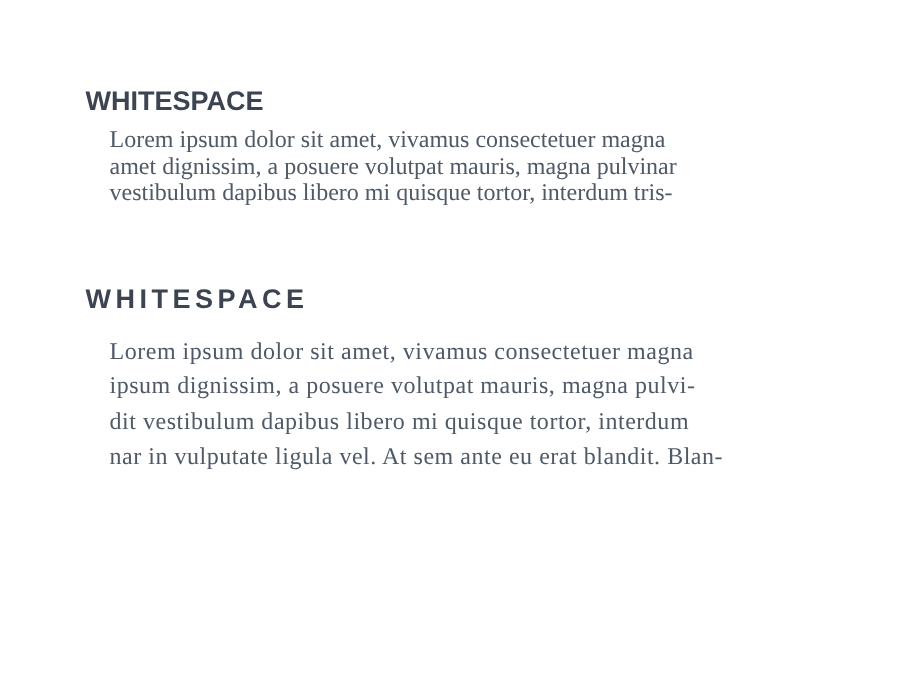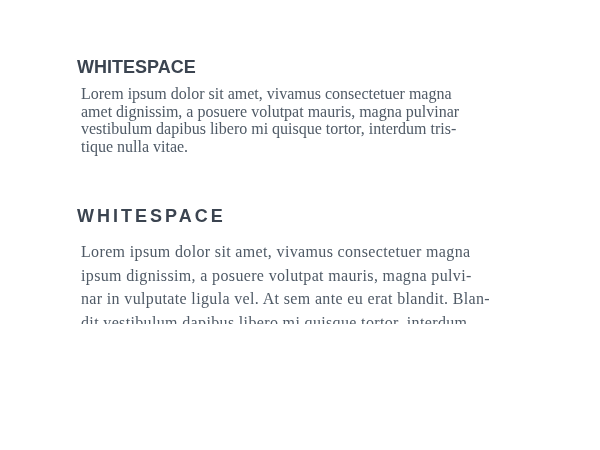--- a/index.html
+++ b/index.html
@@ -7,36 +7,36 @@
     padding: 0;
     background: #ffffff;
   }
   .page {
     position: relative;
     width: 600px;
     height: 324px;
     background: #ffffff;
     overflow: hidden;
     box-sizing: border-box;
-    padding: 58px 57px 0 77px;
+    padding: 58px 57px 0 57px;
     font-family: "Liberation Serif", serif;
   }
   .section-heading {
     margin: 0;
     font-family: "Liberation Sans", sans-serif;
     font-weight: bold;
     font-size: 18px;
     line-height: 18px;
     color: #3b4450;
   }
   .section--loose .section-heading {
     letter-spacing: 3px;
   }
   .section-paragraph {
-    margin: 4px;
+    margin: 16px;
     color: #4f5a66;
     font-size: 16px;
   }
   .section--tight .section-paragraph {
     margin-top: 9px;
     line-height: 17.5px;
   }
   .section--loose .section-paragraph {
     margin-top: 15px;
     line-height: 23.5px;
@@ -53,27 +53,26 @@
 <body>
 
 <div class="page">
 
   <section class="section section--tight">
     <h2 class="section-heading">WHITESPACE</h2>
     <div class="section-paragraph">
       <div class="paragraph-line">Lorem ipsum dolor sit amet, vivamus consectetuer magna</div>
       <div class="paragraph-line">amet dignissim, a posuere volutpat mauris, magna pulvinar</div>
       <div class="paragraph-line">vestibulum dapibus libero mi quisque tortor, interdum tris-</div>
-      <div class="paragraph-line">tique nulla vitae.</div>
     </div>
   </section>
 
   <section class="section section--loose">
     <h2 class="section-heading">WHITESPACE</h2>
     <div class="section-paragraph">
       <div class="paragraph-line">Lorem ipsum dolor sit amet, vivamus consectetuer magna</div>
       <div class="paragraph-line">ipsum dignissim, a posuere volutpat mauris, magna pulvi-</div>
+      <div class="paragraph-line">dit vestibulum dapibus libero mi quisque tortor, interdum</div>
       <div class="paragraph-line">nar in vulputate ligula vel. At sem ante eu erat blandit. Blan-</div>
-      <div class="paragraph-line">dit vestibulum dapibus libero mi quisque tortor, interdum</div>
     </div>
   </section>
 
 </div>
 
 </body></html>

